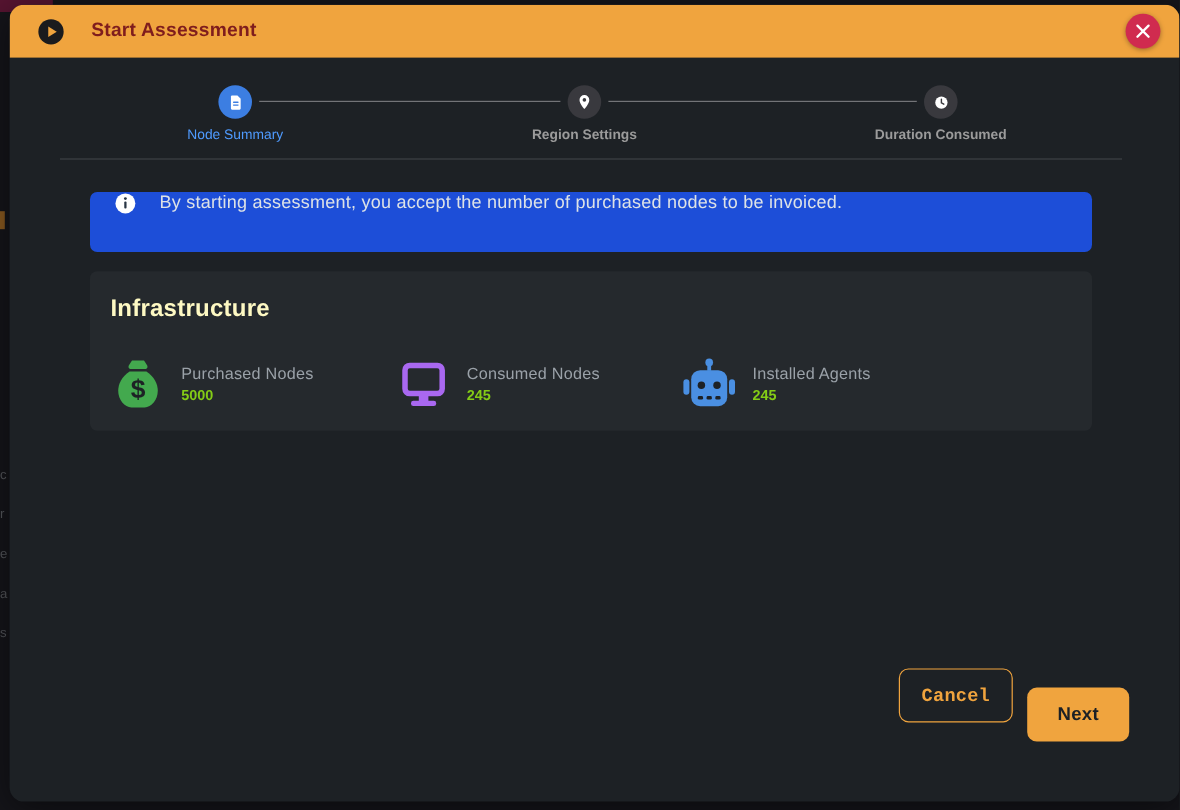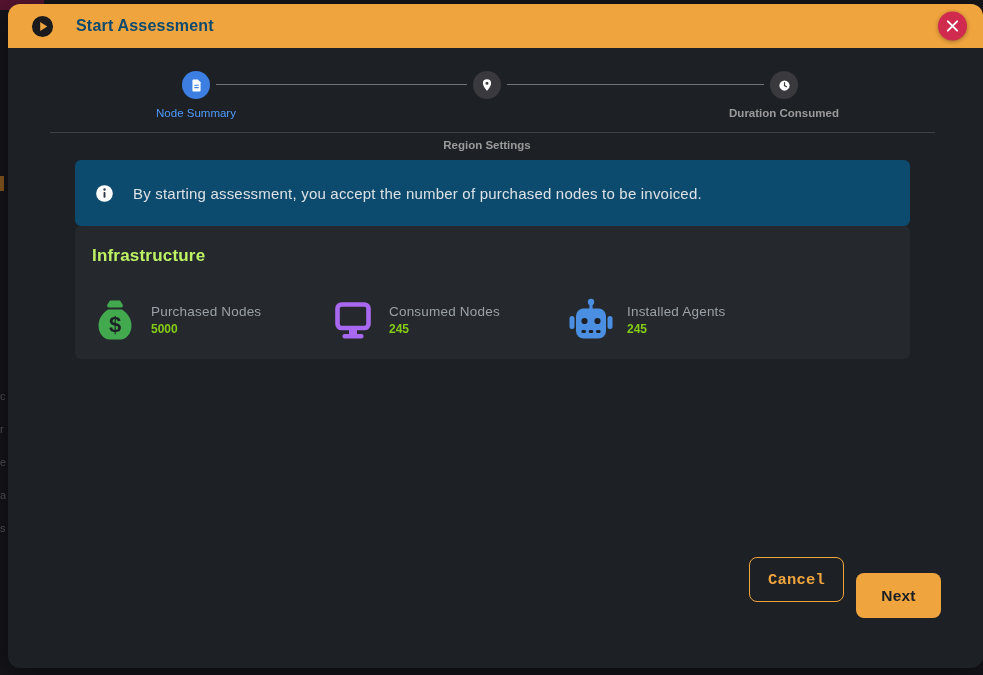--- a/index.html
+++ b/index.html
@@ -22,21 +22,21 @@
     position: absolute; left: 8px; top: 4px; width: 975px; height: 664px;
     border-radius: 12px; overflow: hidden;
     background: #1d2125;
     box-shadow: 0 6px 30px rgba(0,0,0,.5);
   }
   .modal-header {
     position: relative; height: 44px; background: #f0a43e;
     display: flex; align-items: center; padding: 0 16px;
   }
   .play-badge { width: 23px; height: 23px; margin-left: 7px; flex: 0 0 auto; }
-  .modal-title { margin-left: 22px; font-size: 16px; font-weight: 700; color: #0c4a6e; letter-spacing: .2px; }
+  .modal-title { margin-left: 22px; font-size: 16px; font-weight: 700; color: #7f1d1d; letter-spacing: .2px; }
   .close-btn {
     position: absolute; right: 16px; top: 50%; transform: translateY(-50%);
     width: 29px; height: 29px; border-radius: 50%;
     background: #d02b4f; border: none; cursor: pointer;
     display: flex; align-items: center; justify-content: center;
     box-shadow: 0 1px 4px rgba(0,0,0,.35);
   }
 
   .modal-body { position: relative; height: 620px; }
 
@@ -52,32 +52,32 @@
     font-size: 11.5px; font-weight: 400;
   }
   .step-label.active { color: #4f9bff; }
   .step-label.inactive { color: #9b9b9b; font-weight: 600; }
   .step-line { position: absolute; top: 36px; height: 1px; background: #737478; }
 
   .divider { position: absolute; top: 84px; left: 42px; width: 885px; height: 1px; background: #3e4247; }
 
   
   .notice {
-    position: absolute; top: 112px; left: 67px; width: 835px; height: 66px;
-    background: #0c4a6e; border-radius: 6px;
-    display: flex; align-items: center; padding: 0 20px;
+    position: absolute; top: 112px; left: 67px; width: 835px; height: 50px;
+    background: #1d4ed8; border-radius: 6px;
+    display: flex; align-items: flex-start; padding: 0 20px;
   }
   .notice-text { margin-left: 19px; font-size: 15px; color: #dde2e6; letter-spacing: .2px; }
 
   
   .infra-card {
     position: absolute; top: 178px; left: 67px; width: 835px; height: 133px;
     background: #25292d; border-radius: 6px; padding: 20px 16px 0 17px;
   }
-  .infra-title { font-size: 17px; font-weight: 700; color: #bef264; letter-spacing: .2px; }
+  .infra-title { font-size: 20px; font-weight: 700; color: #fef9c3; letter-spacing: .2px; }
   .stats-row { position: absolute; left: 16px; top: 70px; display: flex; }
   .stat { width: 238px; display: flex; align-items: center; }
   .stat-icon { width: 48px; height: 48px; flex: 0 0 auto; }
   .stat-text { margin-left: 12px; }
   .stat-label { font-size: 13.5px; color: #9aa1a8; letter-spacing: .2px; }
   .stat-value { margin-top: 3px; font-size: 12px; font-weight: 700; color: #84cc16; }
 
   
   .btn { position: absolute; top: 509px; height: 45px; border-radius: 8px;
     font-family: "Liberation Sans", sans-serif; font-size: 15.5px; font-weight: 700;
@@ -127,21 +127,21 @@
     </div>
     <div class="step-label active" style="left:98px;">Node Summary</div>
 
     <div class="step-circle inactive" style="left:465px;">
       <span style="display:flex">
         <svg width="14" height="14" viewBox="0 0 24 24">
           <path d="M12 2a7 7 0 0 0-7 7c0 5.2 7 13 7 13s7-7.8 7-13a7 7 0 0 0-7-7zm0 9.6A2.6 2.6 0 1 1 12 6.4a2.6 2.6 0 0 1 0 5.2z" fill="#ffffff"></path>
         </svg>
       </span>
     </div>
-    <div class="step-label inactive" style="left:389px;margin-top:32px;">Region Settings</div>
+    <div class="step-label inactive" style="left:389px;">Region Settings</div>
 
     <div class="step-circle inactive" style="left:762px;">
       <span style="display:flex">
         <svg width="15" height="15" viewBox="0 0 24 24">
           <circle cx="12" cy="12" r="8.2" fill="#ffffff"></circle>
           <path d="M12 7.4v4.8l3.2 1.9" stroke="#39393e" stroke-width="1.9" fill="none" stroke-linecap="round"></path>
         </svg>
       </span>
     </div>
     <div class="step-label inactive" style="left:686px;">Duration Consumed</div>

